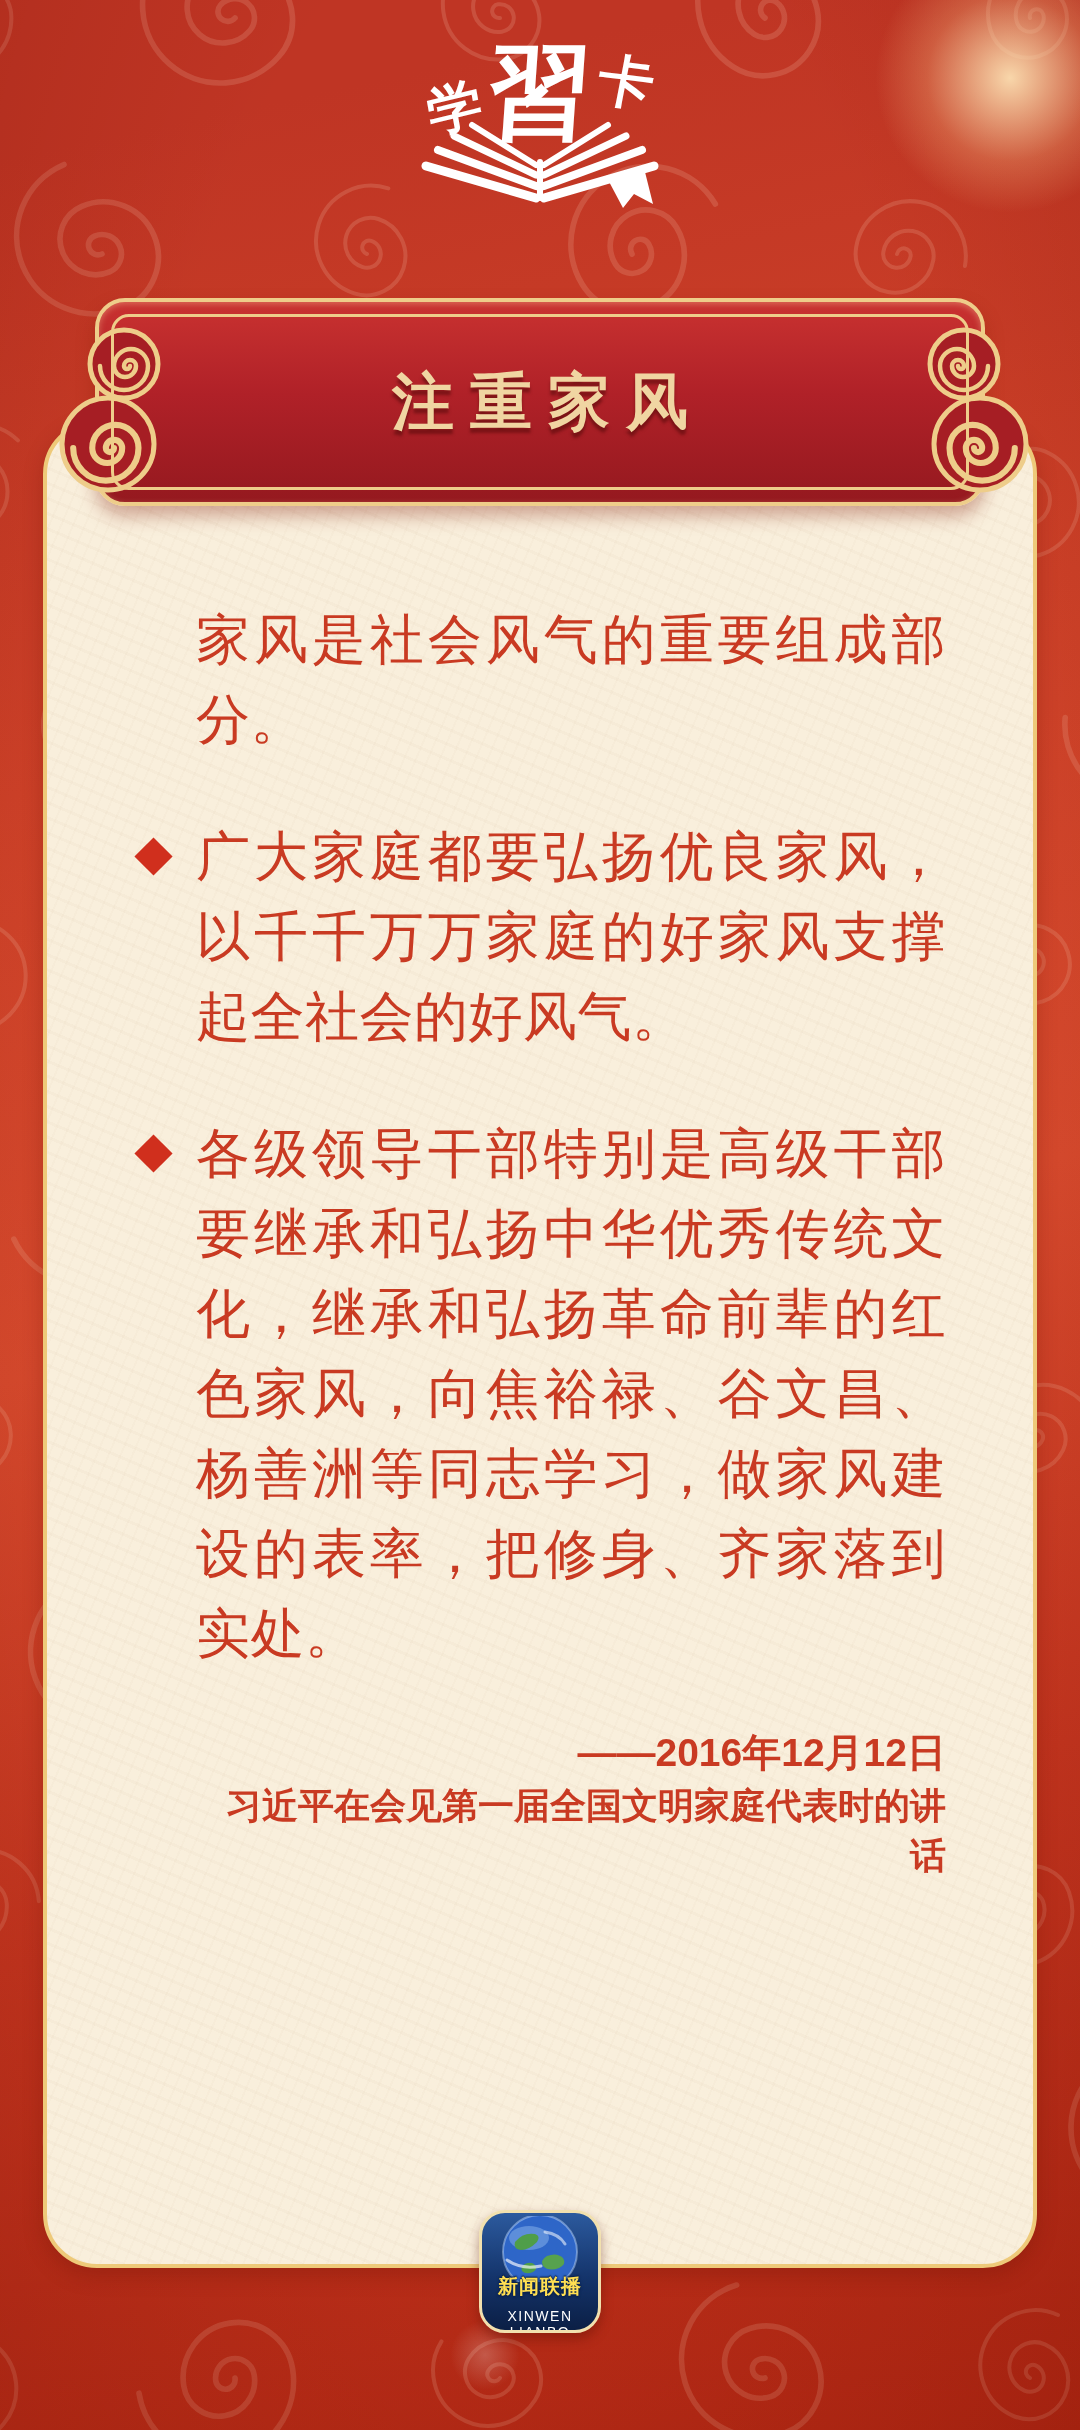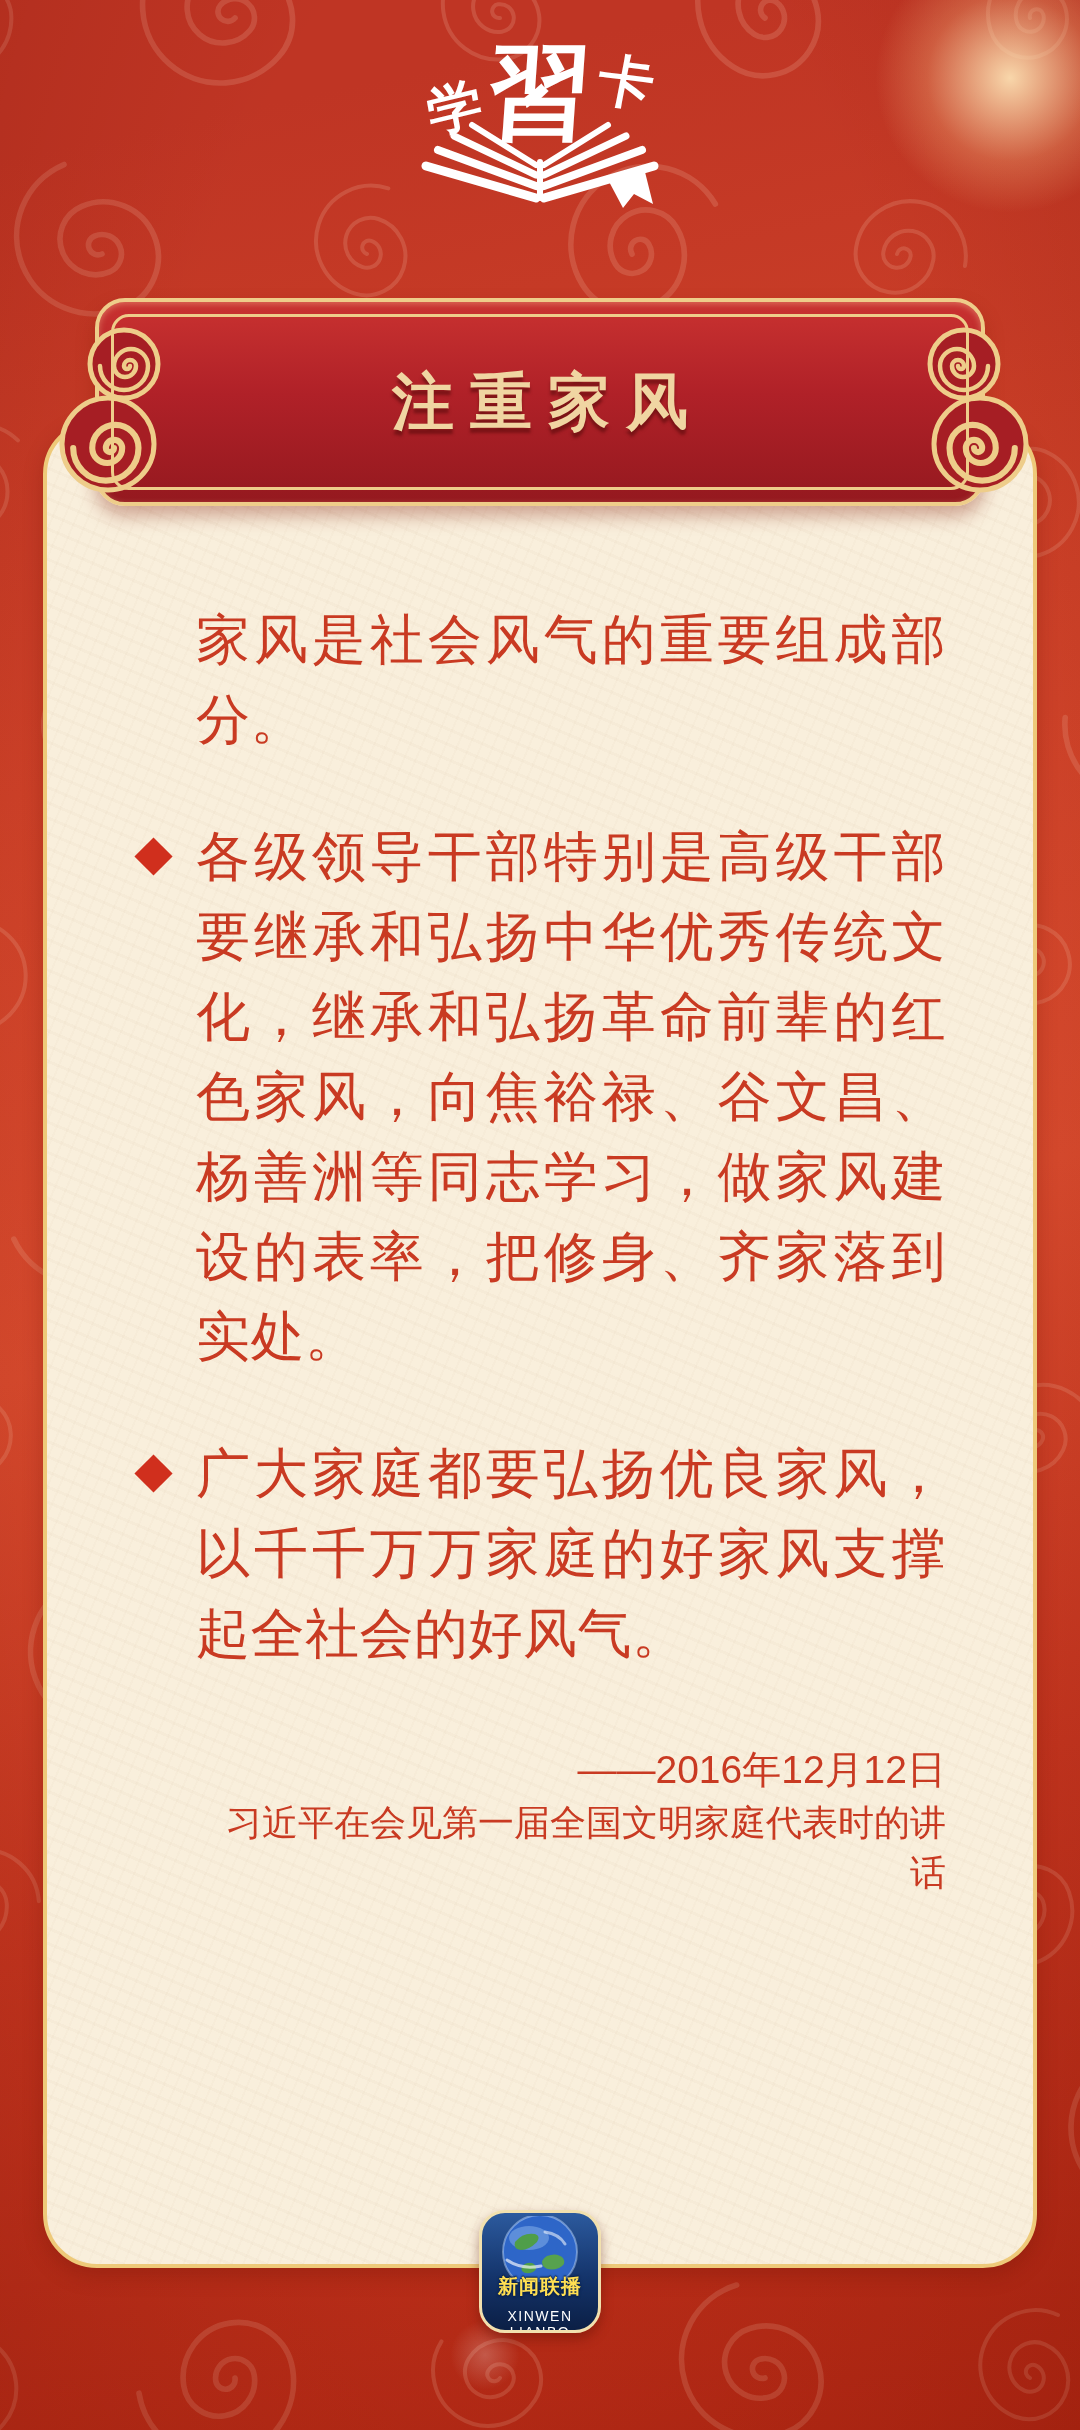--- a/index.html
+++ b/index.html
@@ -43,21 +43,21 @@
     background-image:
       repeating-linear-gradient(23deg, rgba(150,105,60,.030) 0 3px, transparent 3px 14px),
       repeating-linear-gradient(-67deg, rgba(150,105,60,.022) 0 2px, transparent 2px 11px);
     box-shadow:0 8px 20px rgba(110,20,8,.30);}
   .card-content{position:absolute;left:149px;width:750px;top:0;padding-top:175px;}
   .para{position:relative;margin:0;font-size:54px;line-height:80px;color:#c93a22;
     text-align:justify;letter-spacing:.5px;}
   .para + .para{margin-top:57px;}
   .bullet{position:absolute;left:-56px;top:27px;width:27px;height:27px;background:#d02f1d;
     transform:rotate(45deg);}
-  .attribution{margin-top:69px;text-align:right;color:#c93a22;}
+  .attribution{margin-top:52px;text-align:right;color:#c93a22;font-weight:bold;}
   .attr-date{font-size:39px;line-height:56px;margin:0;}
   .attr-source{font-size:36px;line-height:50px;margin:0;}
 
   
   .applogo{position:absolute;left:479px;top:2210px;width:122px;height:123px;box-sizing:border-box;
     border-radius:26px;border:3px solid #f1e0ae;overflow:hidden;z-index:5;
     background:linear-gradient(180deg,#2c5a9e 0%,#14346b 55%,#0b1f45 100%);
     box-shadow:0 6px 12px rgba(90,15,5,.4);}
   .applogo-globe{position:absolute;left:50%;transform:translateX(-50%);top:3px;}
   .applogo-title{position:absolute;left:0;right:0;top:60px;text-align:center;font-size:20px;
@@ -155,24 +155,24 @@
       <path d="M130,84 L130,48" stroke-width="6"></path>
     </g>
     <path d="M196,62 L234,54 L243,90 L224,80 L213,94 Z" fill="#ffffff"></path>
   </svg>
 </div>
 
 <div class="card">
   <div class="card-content">
     <p class="para">家风是社会风气的重要组成部分。</p>
     <p class="para">
-      <span class="bullet"></span><span>各级领导干部特别是高级干部要继承和弘扬中华优秀传统文化，继承和弘扬革命前辈的红色家风，向焦裕禄、谷文昌、杨善洲等同志学习，做家风建设的表率，把修身、齐家落到实处。</span>
+      <span class="bullet"></span><span>广大家庭都要弘扬优良家风，以千千万万家庭的好家风支撑起全社会的好风气。</span>
     </p>
     <p class="para">
-      <span class="bullet"></span><span>广大家庭都要弘扬优良家风，以千千万万家庭的好家风支撑起全社会的好风气。</span>
+      <span class="bullet"></span><span>各级领导干部特别是高级干部要继承和弘扬中华优秀传统文化，继承和弘扬革命前辈的红色家风，向焦裕禄、谷文昌、杨善洲等同志学习，做家风建设的表率，把修身、齐家落到实处。</span>
     </p>
     <div class="attribution">
       <p class="attr-date">——2016年12月12日</p>
       <p class="attr-source">习近平在会见第一届全国文明家庭代表时的讲话</p>
     </div>
   </div>
 </div>
 
 <div class="banner">
   <svg class="ornaments" width="1020" height="250" viewBox="0 0 1020 250" xmlns="http://www.w3.org/2000/svg" xmlns:xlink="http://www.w3.org/1999/xlink">

